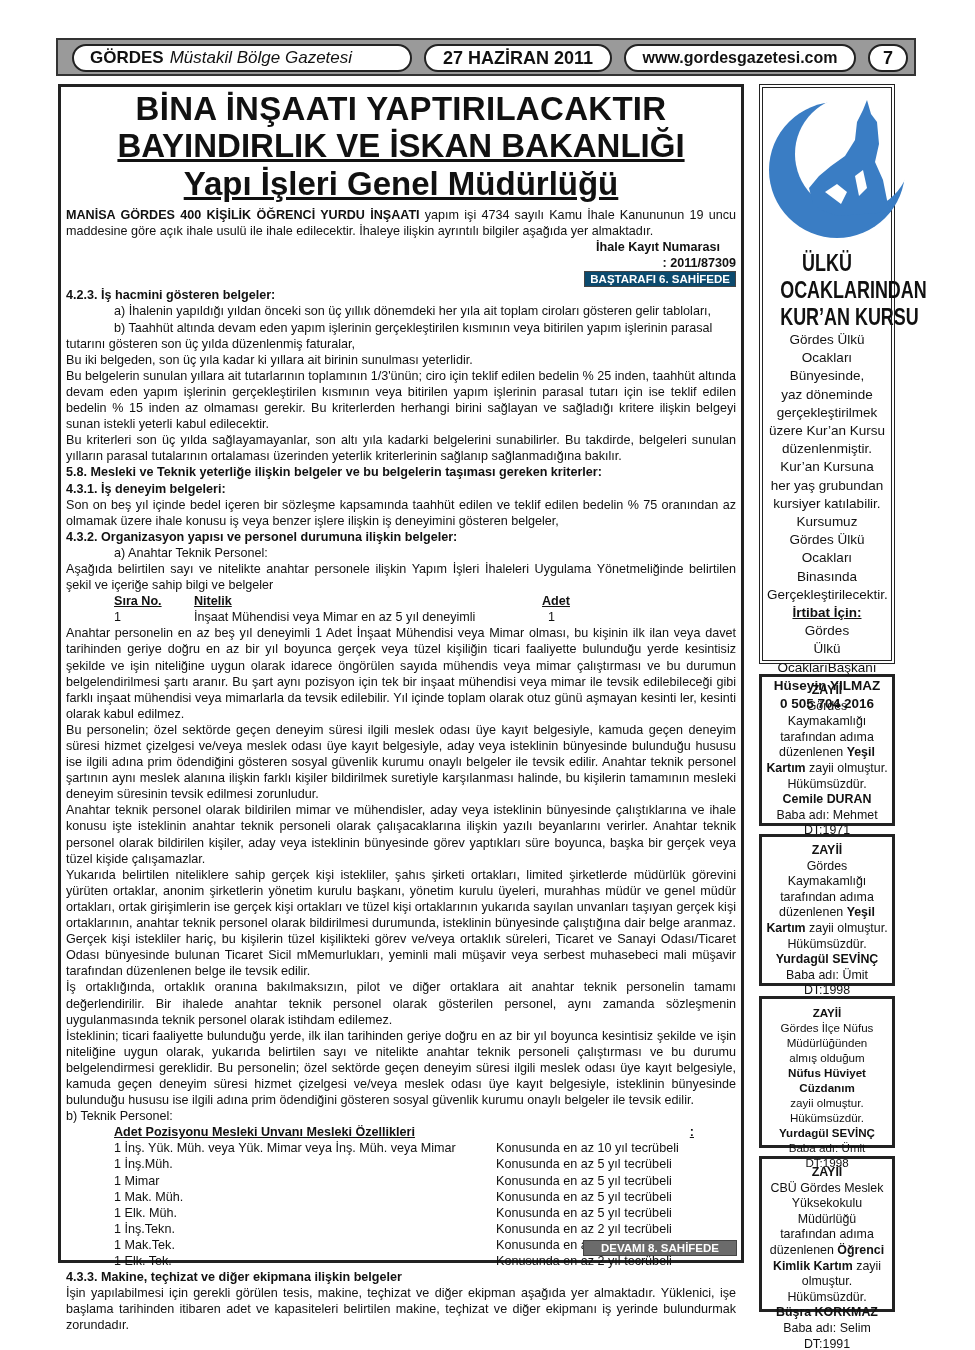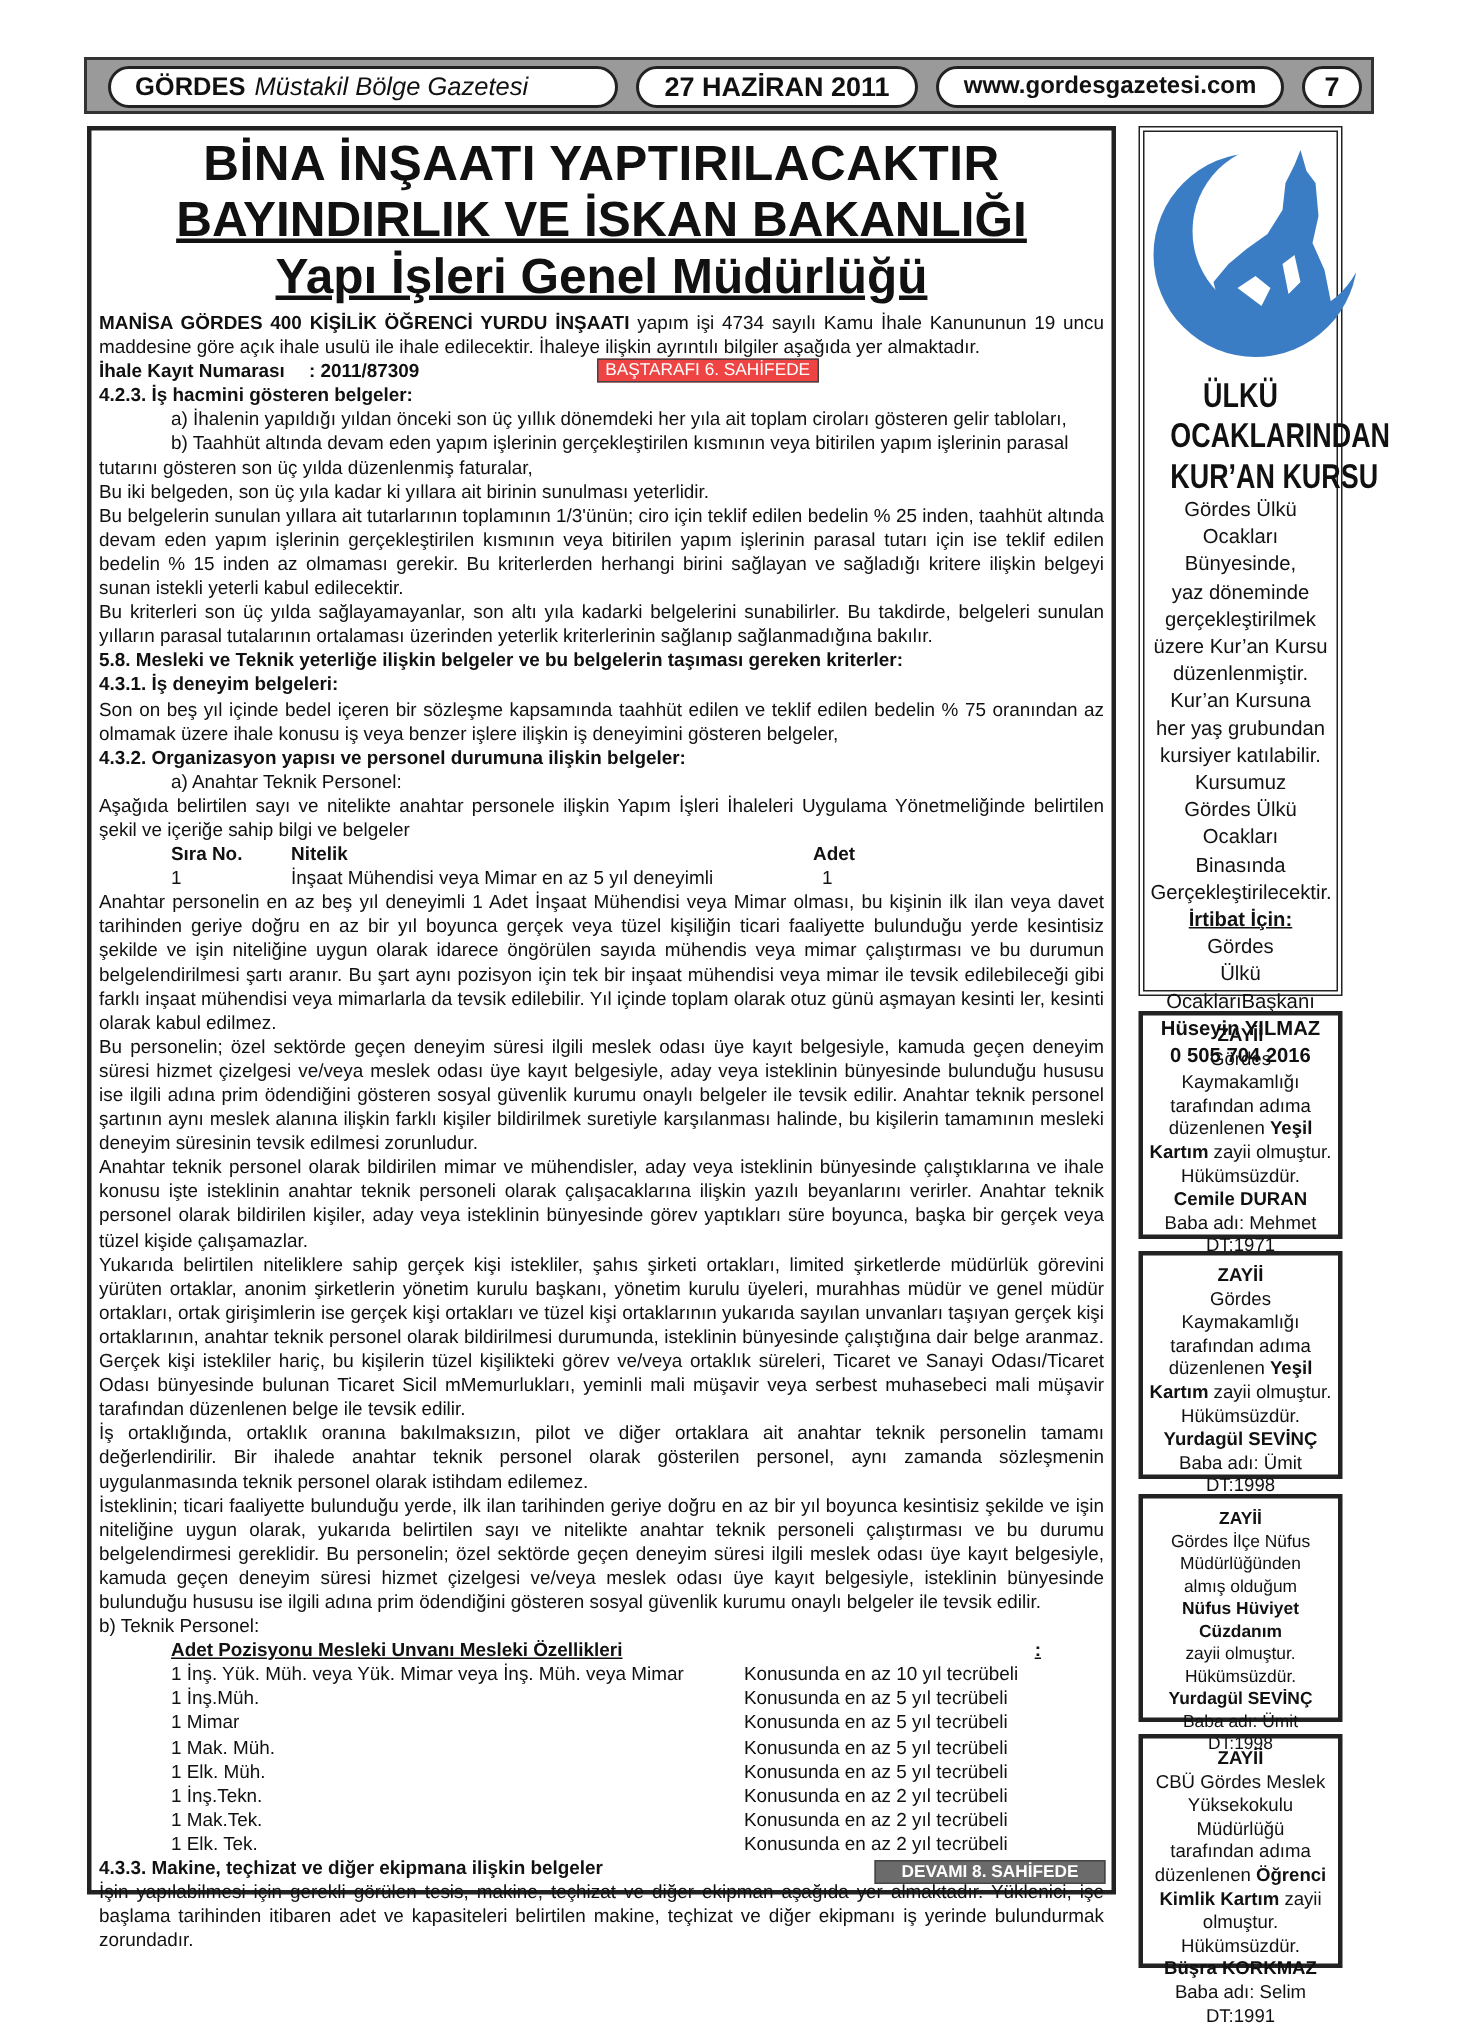--- a/index.html
+++ b/index.html
@@ -30,29 +30,29 @@
     border: 3px solid #222; padding: 4px 5px 0 5px;
     font-size: 12.6px; line-height: 16.1px;
   }
   .headline { text-align: center; font-weight: bold; }
   .headline .h1 { font-size: 33px; line-height: 36px; letter-spacing: 0.3px; }
   .headline .h2 { font-size: 33px; line-height: 38px; text-decoration: underline; }
   .headline .h3 { font-size: 33px; line-height: 38px; text-decoration: underline; margin-bottom: 4px; }
   .p { text-align: justify; }
   .b { font-weight: bold; }
   .indent { padding-left: 48px; }
-  .kayit { display: flex; align-items: flex-end; font-weight: bold; }
+  .kayit { display: flex; align-items: flex-end; font-weight: bold; flex-direction: column; }
   .kayit .lbl { width: 140px; }
   .badge {
-    display: inline-block; background: #ef4444; color: #fff; font-weight: normal;
+    display: inline-block; background: #0c4a6e; color: #fff; font-weight: bold;
     font-size: 11.5px; line-height: 14px; padding: 0 5px; margin-left: 118px;
     border: 1px solid #444;
   }
   .tbl1 { display: grid; grid-template-columns: 80px 348px 60px; padding-left: 48px; }
-  .tbl1 .u { font-weight: bold; }
+  .tbl1 .u { text-decoration: underline; font-weight: bold; }
   .tbl2 { padding-left: 48px; }
   .tbl2 .hdr { font-weight: bold; text-decoration: underline; display: flex; justify-content: space-between; width: 580px; }
   .tbl2 .row { display: grid; grid-template-columns: 382px 220px; }
   .devami {
     position: absolute; right: 4px; bottom: 4px; background: #6b6b6b; color: #fff;
     font-weight: bold; font-size: 11.5px; line-height: 14px; padding: 0 17px; border: 1px solid #444;
   }
 
   
   .side { position: absolute; left: 759px; width: 136px; border: 3px double #222; text-align: center; font-size: 12.5px; line-height: 15px; }

